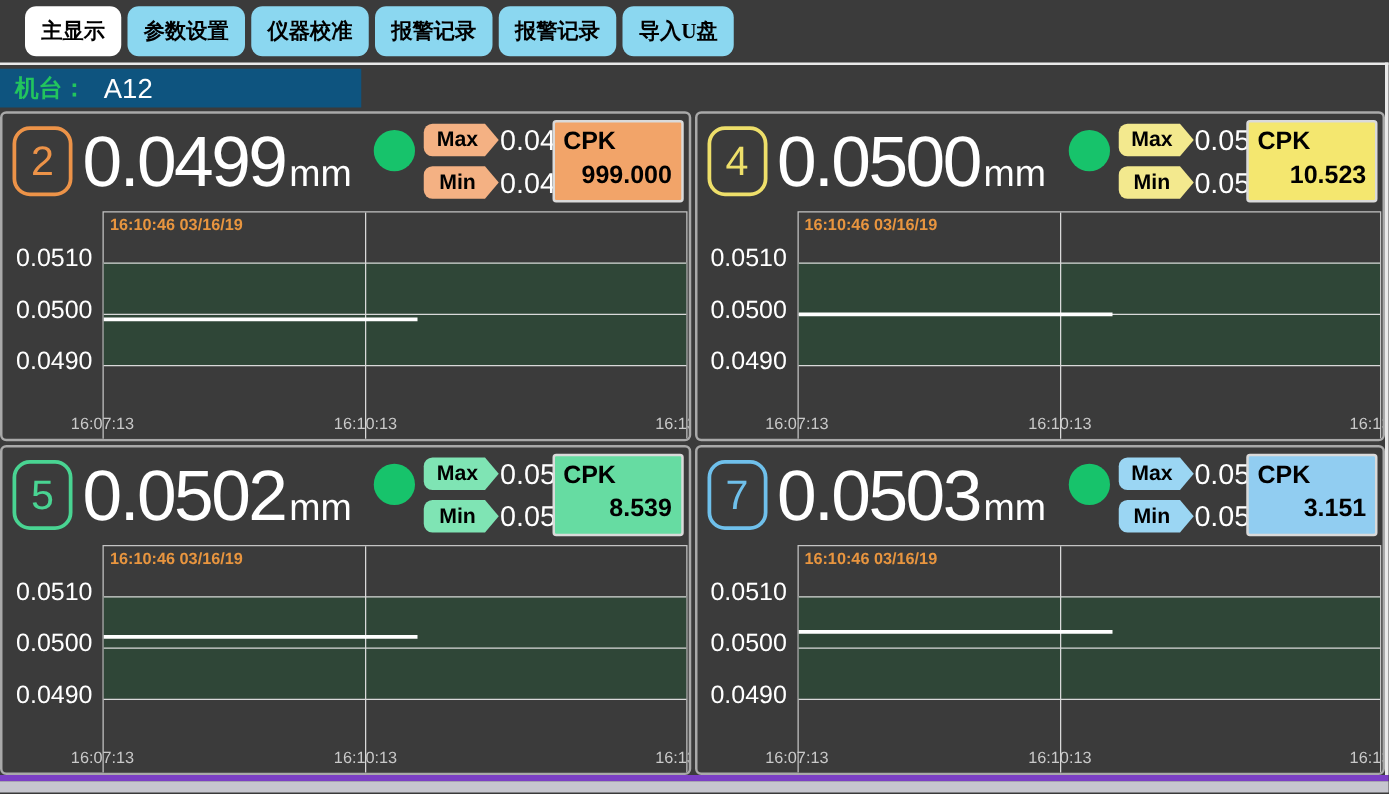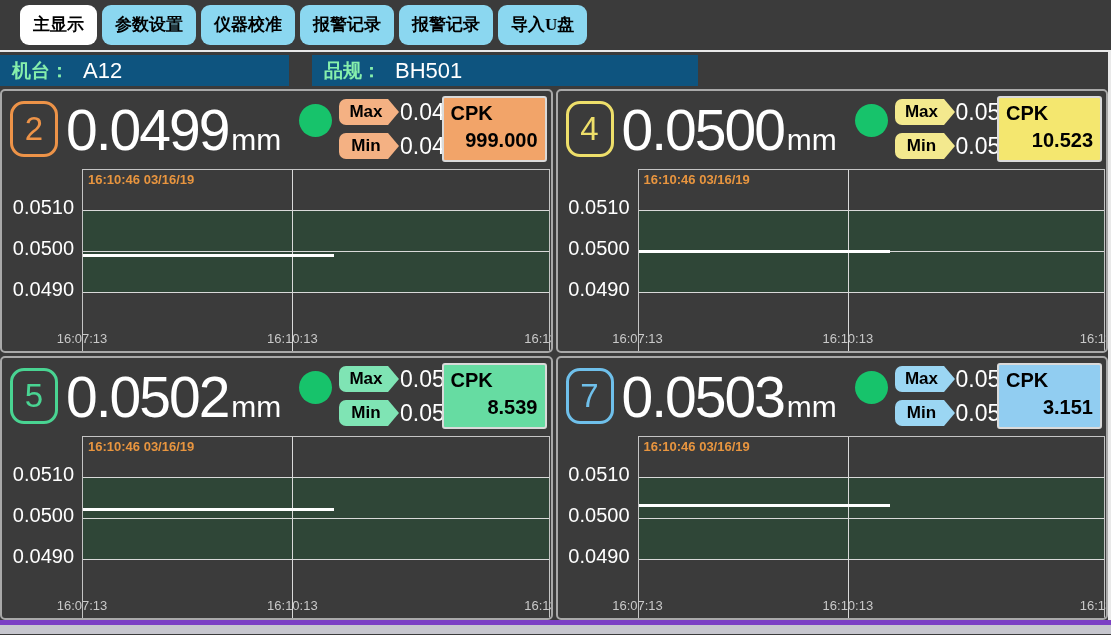--- a/index.html
+++ b/index.html
@@ -28,21 +28,21 @@
   }
   .info-bar{height:37px;display:flex;align-items:center;background:var(--background,#3B3B3B);}
   .info-box{
     height:31px;background:var(--info-bg,#0E547F);
     display:flex;align-items:center;padding-left:12px;box-sizing:border-box;
   }
   .info-machine{width:289px;}
   .info-spacer{width:23px;height:31px;}
   .info-product{width:386px;}
   .info-label{
-    color:#86efac;font-size:19px;
+    color:#22c55e;font-size:19px;
     font-family:"Liberation Serif","DejaVu Serif",serif;font-weight:600;
     margin-right:14px;white-space:nowrap;
   }
   .info-value{color:#FFF;font-size:22px;white-space:nowrap;}
   
   .panel-grid{
     height:531px;display:grid;
     grid-template-columns:1fr 1fr;grid-template-rows:1fr 1fr;gap:3px;
   }
   .panel{
@@ -116,24 +116,20 @@
     </div>
 
   <div class="frame">
 
     <div class="info-bar">
       <div class="info-box info-machine">
         <span class="info-label">机台：</span>
         <span class="info-value">A12</span>
       </div>
       <div class="info-spacer"></div>
-      <div class="info-box info-product">
-        <span class="info-label">品规：</span>
-        <span class="info-value">BH501</span>
-      </div>
     </div>
 
     <div class="panel-grid" id="panel-grid">
   <div class="panel" style="--accent: #ED9348; --tag: #F4B183; --cpk: #F2A469; --dot: #17C36B;">
     <div class="panel-header">
       <div class="chan-badge">2</div>
       <div class="reading">
         <span class="reading-value">0.0499</span>
         <span class="reading-unit">mm</span>
       </div>

